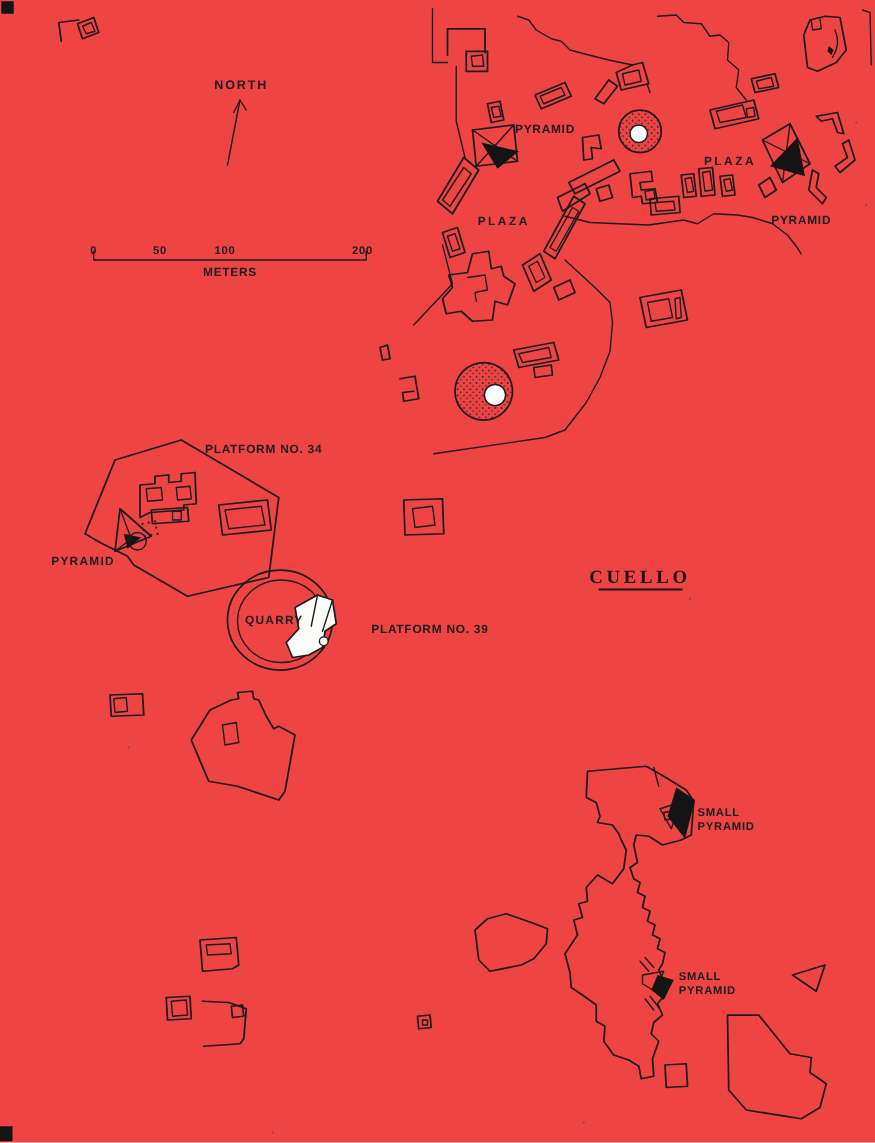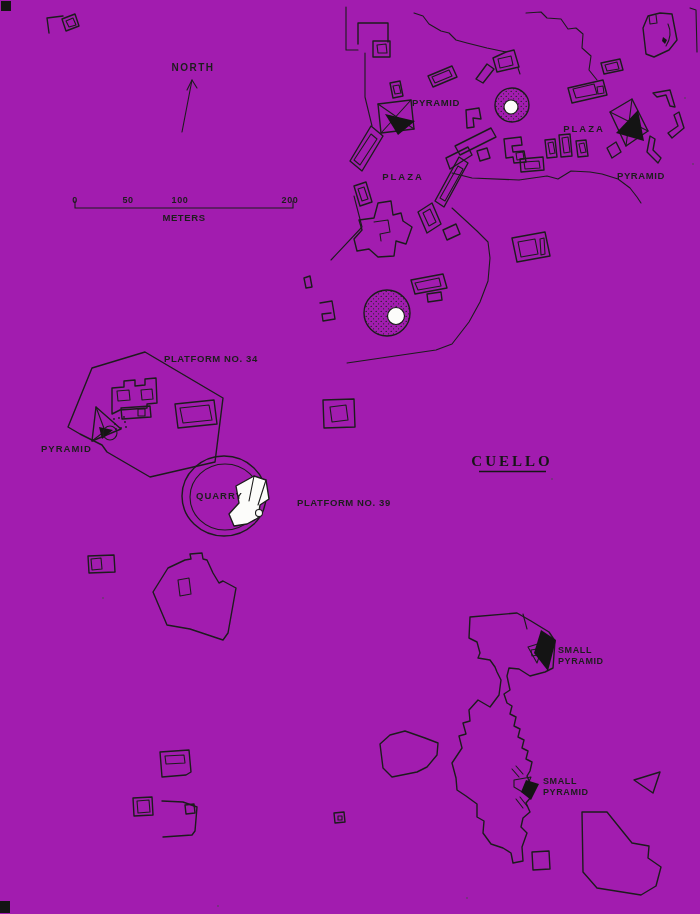--- a/index.html
+++ b/index.html
@@ -1,18 +1,18 @@
 <!DOCTYPE html>
 <html><head>
 <meta charset="utf-8">
 <style>
   html,body{margin:0;padding:0;background:#e8e8e6;}
   .page{
     width:700px;height:914px;position:relative;margin:0 auto;
-    background:#a21caf;overflow:hidden;
+    background:#ef4444;overflow:hidden;
     font-family:"Liberation Sans",sans-serif;
   }
   svg{display:block}
   .o{fill:none;stroke:#1c1c1c;stroke-width:1.4;stroke-linejoin:round;stroke-linecap:round}
   .thin{stroke-width:1.1}
   .blk{fill:#141414;stroke:none}
   .paperfill{fill:#fcfcfa;stroke:#1c1c1c;stroke-width:1.4;stroke-linejoin:round}
   .lbl{font-family:"Liberation Sans",sans-serif;font-weight:bold;fill:#1d1d1d;font-size:9.5px;letter-spacing:.6px}
   .lbl-sp{letter-spacing:2px}
   .lbl-sm{font-size:9px}

